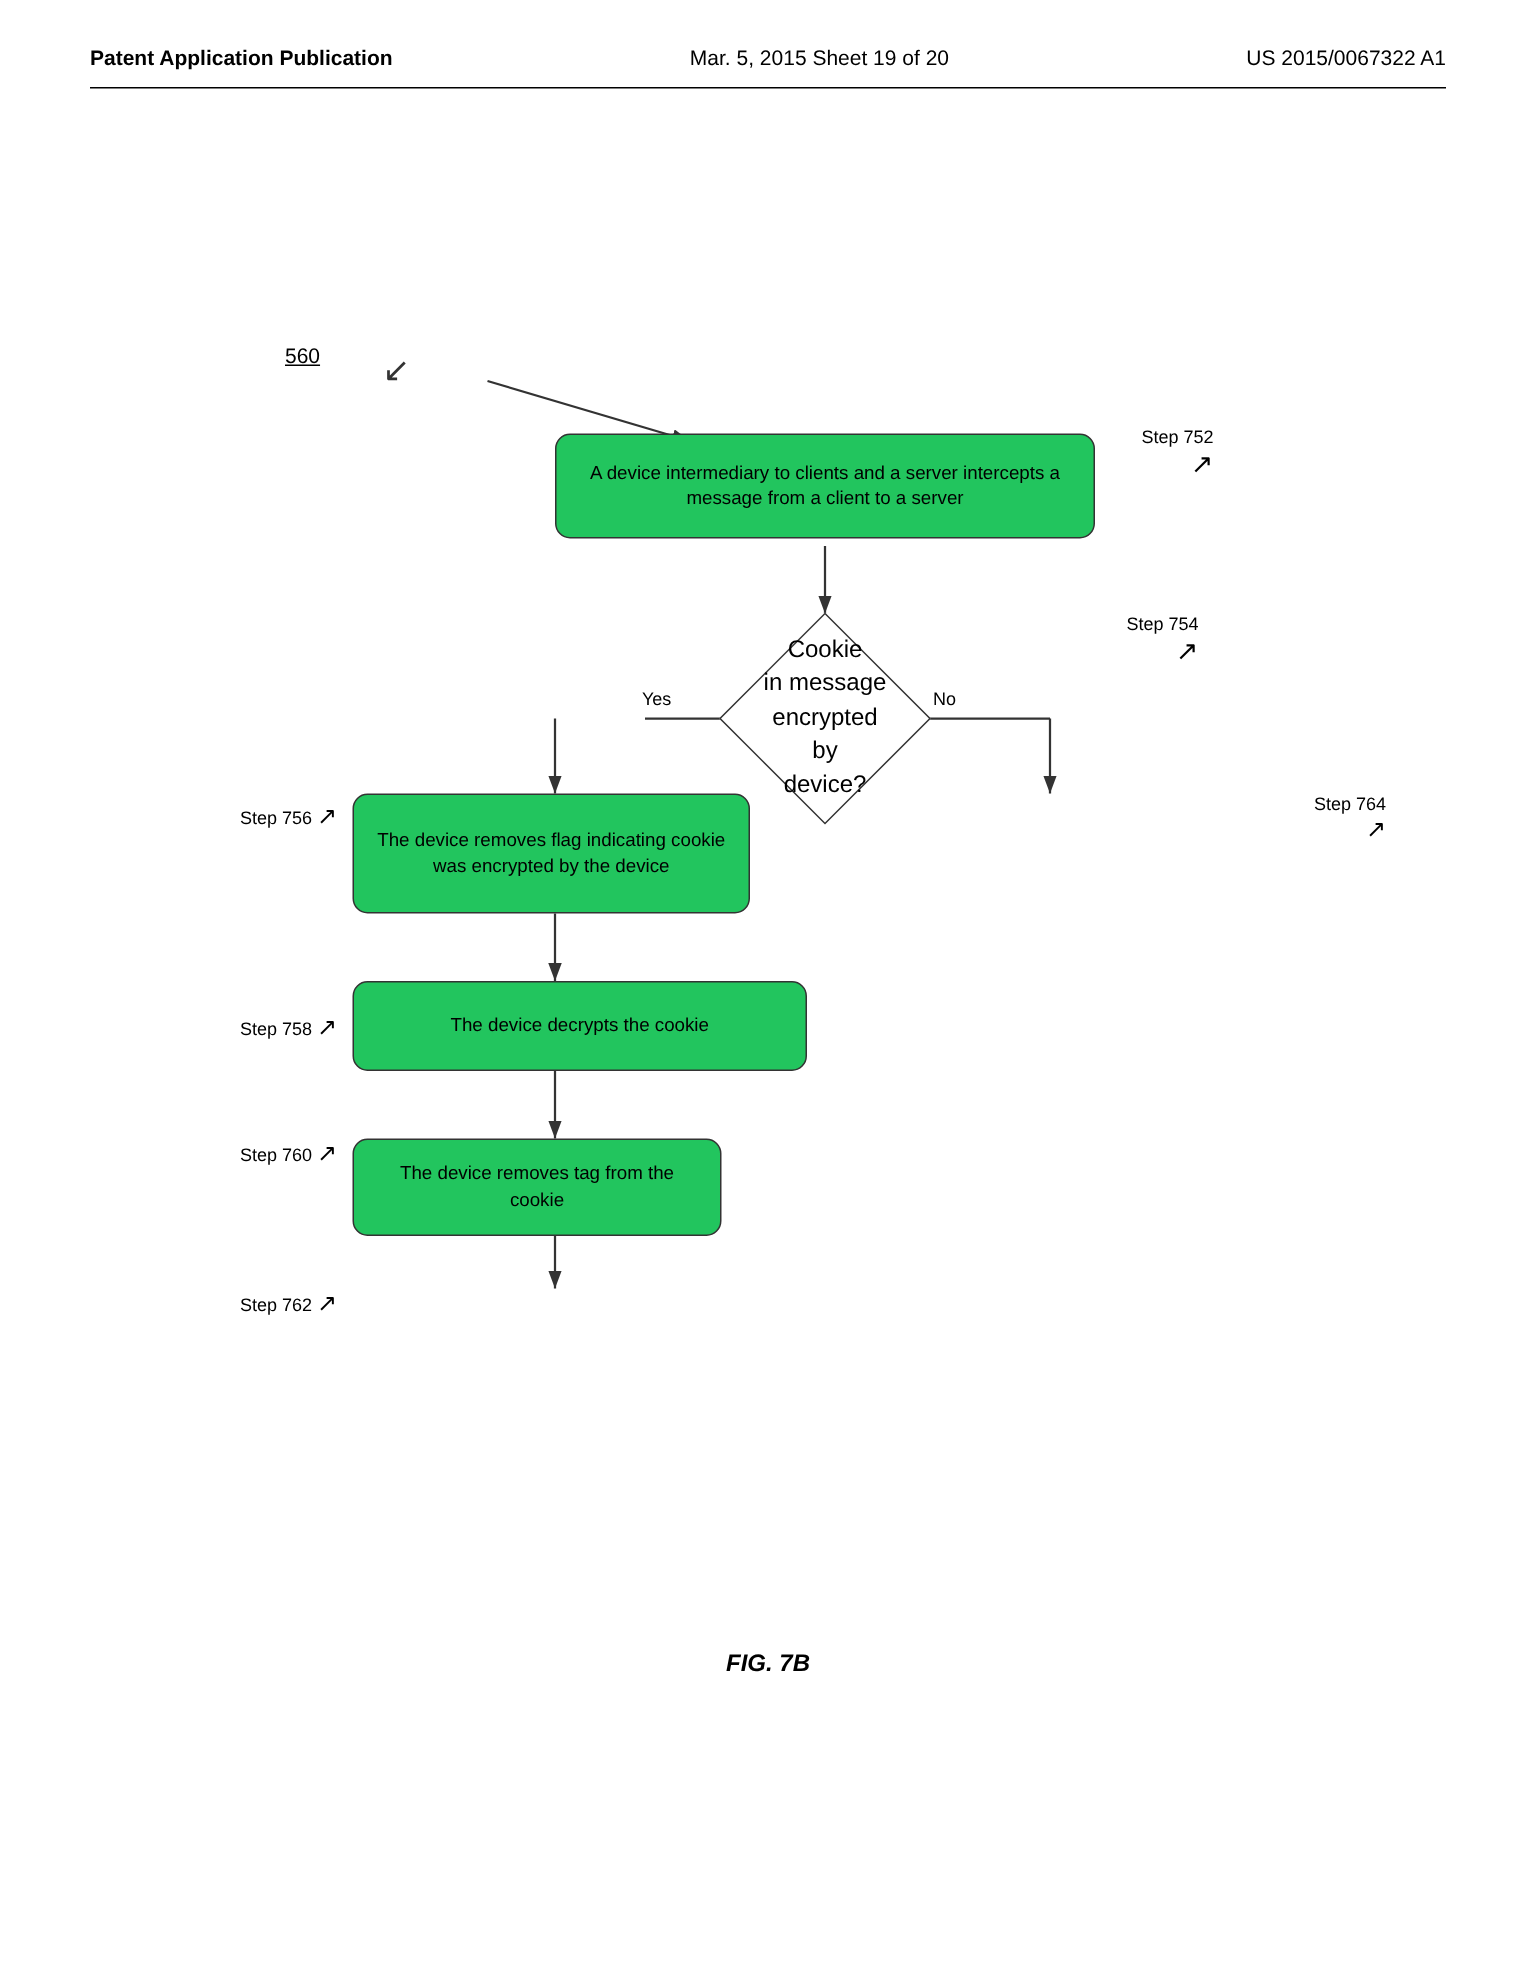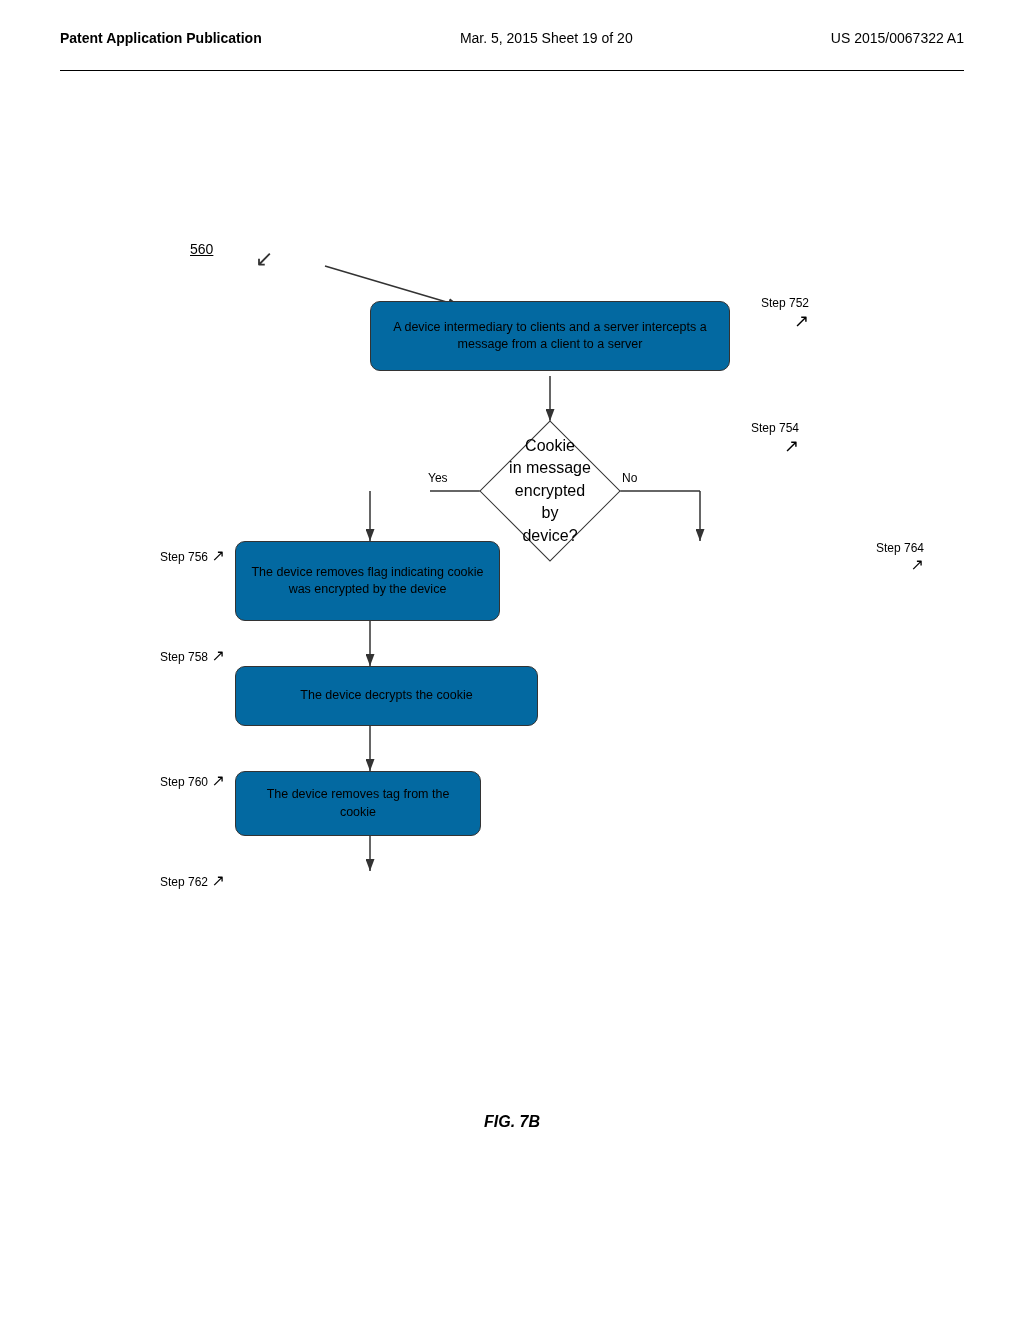--- a/index.html
+++ b/index.html
@@ -19,21 +19,21 @@
       position: relative;
       padding: 30px 60px;
     }
 
     
     .header {
       display: flex;
       justify-content: space-between;
       align-items: baseline;
       border-bottom: 1px solid #000;
-      padding-bottom: 24px;
+      padding-bottom: 12px;
       margin-bottom: 40px;
     }
     .header-left {
       font-size: 14px;
       font-weight: bold;
     }
     .header-center {
       font-size: 14px;
     }
     .header-right {
@@ -44,21 +44,21 @@
     .diagram {
       position: relative;
       width: 100%;
       height: 1050px;
     }
 
     
     .box {
       position: absolute;
       border: 1.5px solid #333;
-      background: #0369a1;
+      background: #22c55e;
       text-align: center;
       font-size: 12.5px;
       line-height: 1.4;
       display: flex;
       align-items: center;
       justify-content: center;
       padding: 8px 12px;
     }
     .box-rounded {
       border-radius: 10px;
@@ -199,21 +199,21 @@
     <div class="box box-rounded" style="left:175px; top:430px; width:265px; height:80px;">
       <span>The device removes flag indicating cookie was encrypted by the device</span>
     </div>
 
     <div class="step-label" style="right:40px; top:430px;">
       <span>Step 764</span>
       <span style="font-size:16px; display:block; text-align:right;">↗</span>
     </div>
 
 
-    <div class="step-label" style="left:100px; top:535px;text-align:right;">
+    <div class="step-label" style="left:100px; top:576px;text-align:right;">
       <span>Step 758</span>
       <span style="font-size:16px;">↗</span>
     </div>
 
     <div class="box box-rounded" style="left:175px; top:555px; width:303px; height:60px;">
       <span>The device decrypts the cookie</span>
     </div>
 
     <div class="step-label" style="left:100px; top:660px;">
       <span>Step 760</span>

